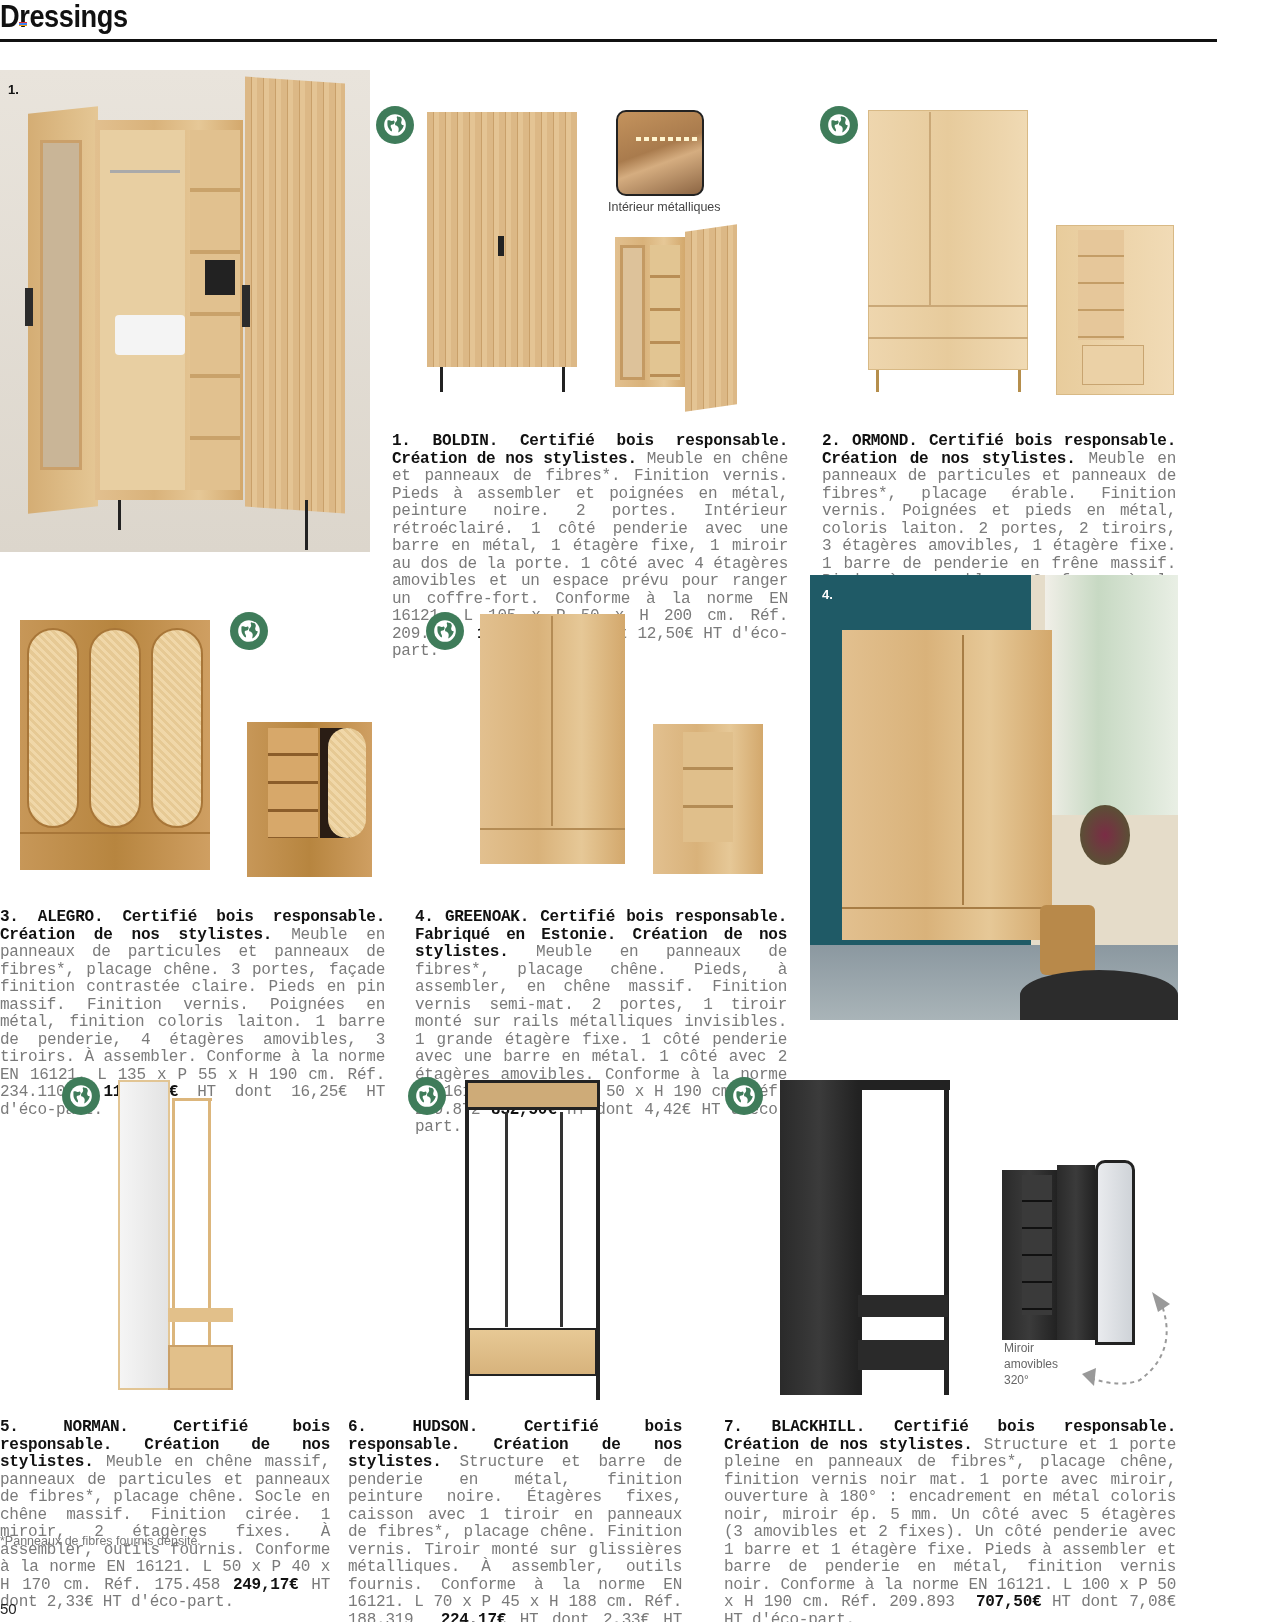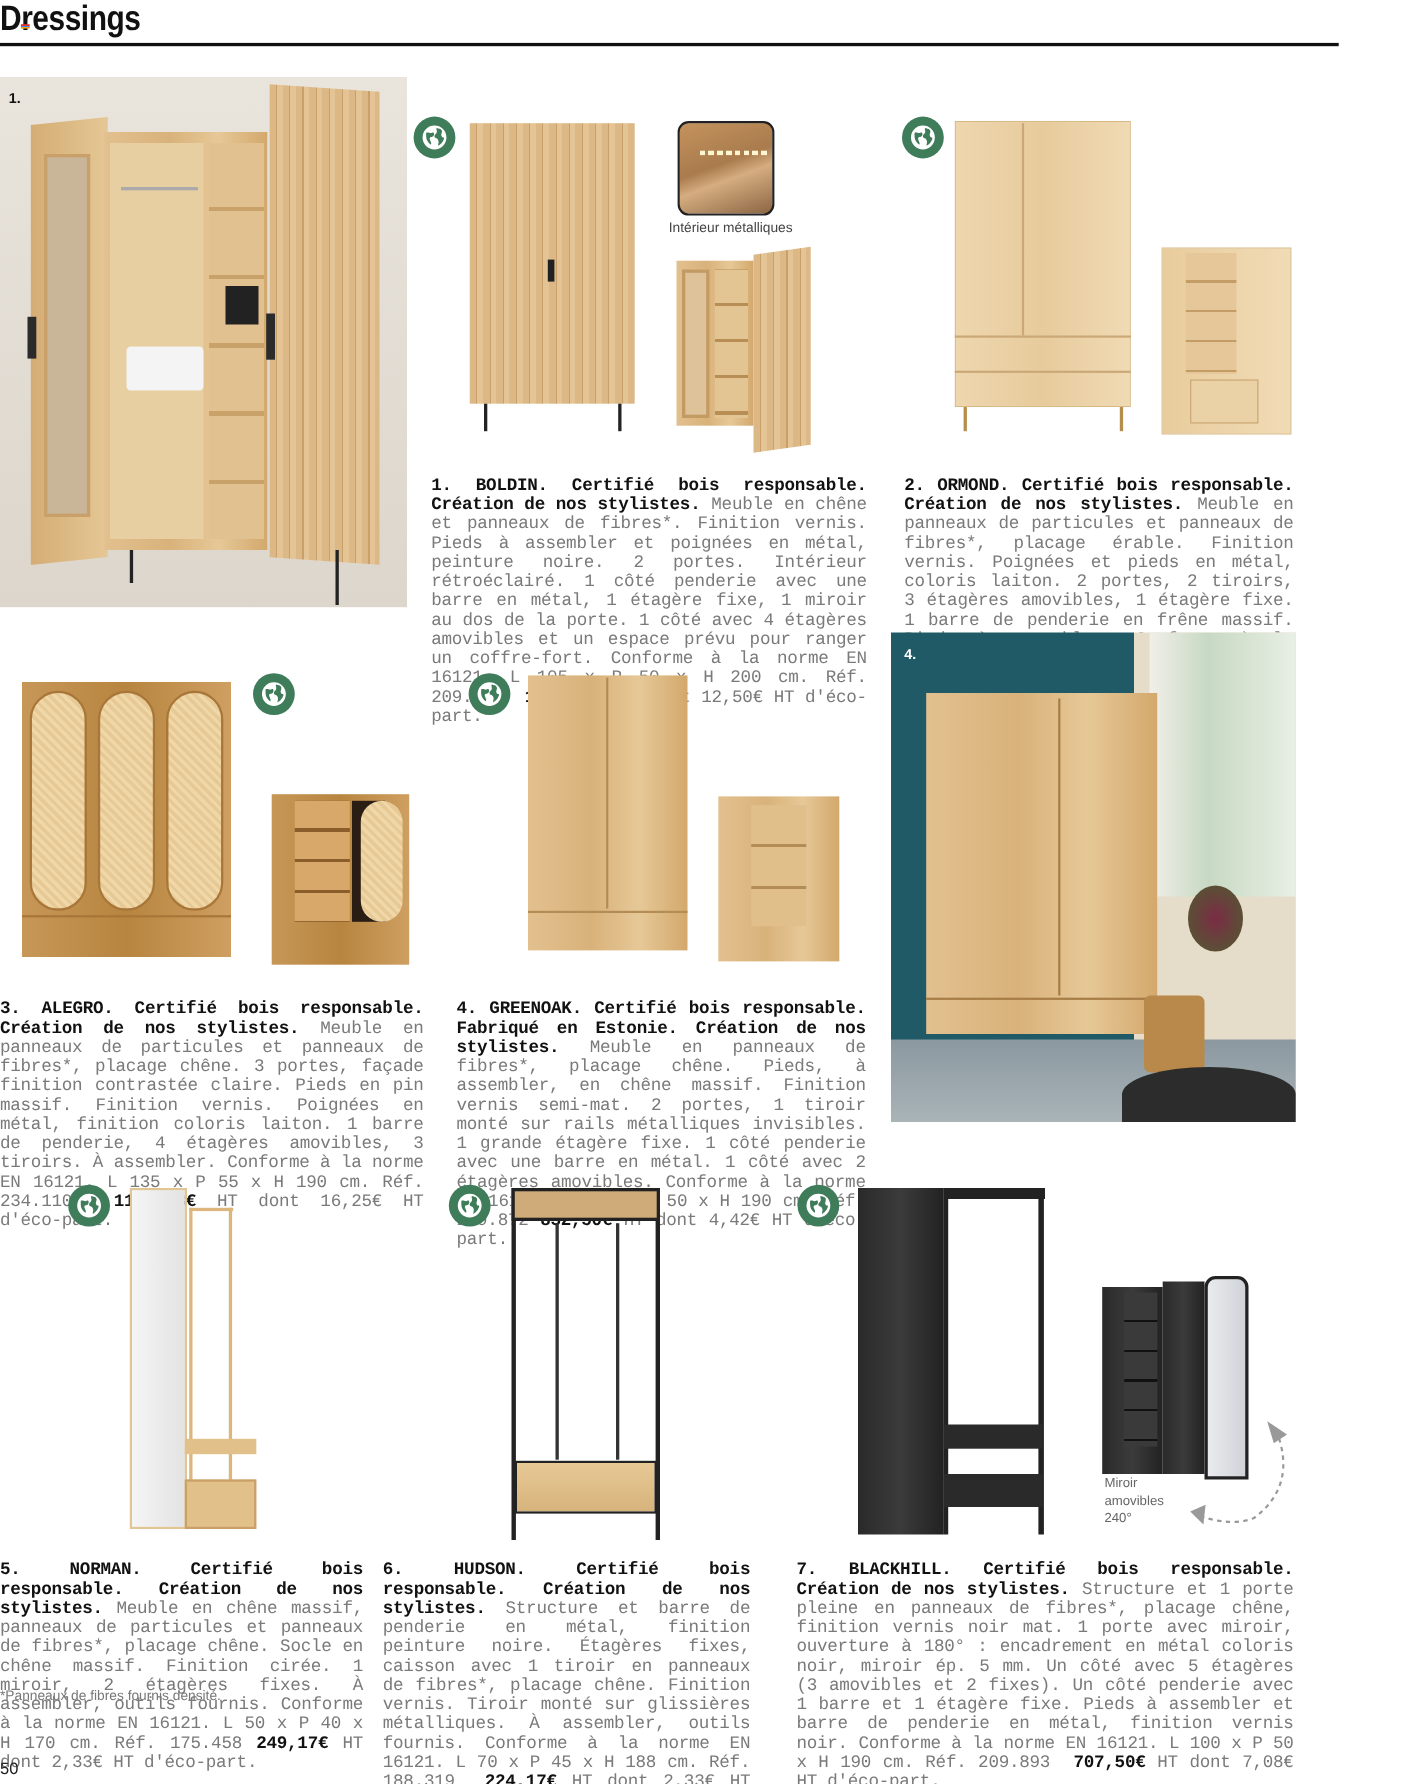--- a/index.html
+++ b/index.html
@@ -200,21 +200,21 @@
 <div class="abs" style="left:858px;top:1340px;width:90px;height:30px;background:#2a2a2a;"></div>
 
 <div class="abs black" style="left:1002px;top:1170px;width:55px;height:170px;"></div>
 <div class="abs" style="left:1022px;top:1175px;width:30px;height:140px;background:repeating-linear-gradient(180deg,#3a3a3a 0 25px,#111 25px 27px);"></div>
 <div class="abs black" style="left:1057px;top:1165px;width:38px;height:175px;"></div>
 <div class="abs" style="left:1095px;top:1160px;width:40px;height:185px;background:linear-gradient(90deg,#e9ebee,#cfd3d8);border:3px solid #222;border-radius:10px 10px 0 0;"></div>
 
 <div class="caption" style="left:1004px;top:1340px;font-size:12px;line-height:16px;color:#666;">
   <div>Miroir</div>
   <div>amovibles</div>
-  <div>240°</div>
+  <div>320°</div>
 </div>
 <svg class="abs" style="left:1080px;top:1290px;width:95px;height:100px;" viewBox="0 0 95 100">
   <path d="M80 10 Q100 60 60 90 Q40 98 10 88" fill="none" stroke="#999" stroke-width="2" stroke-dasharray="4 4"></path>
   <polygon points="72,2 90,14 78,22" fill="#999"></polygon>
   <polygon points="2,84 16,78 14,96" fill="#999"></polygon>
 </svg>
 
 <div class="desc" style="left:724px;top:1419px;width:452px;">
   <b>7. BLACKHILL.</b> <b>Certifié bois responsable. Création de nos stylistes.</b> <span>Structure et 1 porte pleine en panneaux de fibres*, placage chêne, finition vernis noir mat. 1 porte avec miroir, ouverture à 180° : encadrement en métal coloris noir, miroir ép. 5 mm. Un côté avec 5 étagères (3 amovibles et 2 fixes). Un côté penderie avec 1 barre et 1 étagère fixe. Pieds à assembler et barre de penderie en métal, finition vernis noir. Conforme à la norme EN 16121. L 100 x P 50 x H 190 cm. Réf. 209.893</span>&nbsp;&nbsp;<span class="price">707,50€</span> <span>HT dont 7,08€ HT d'éco-part.</span>
 </div>

